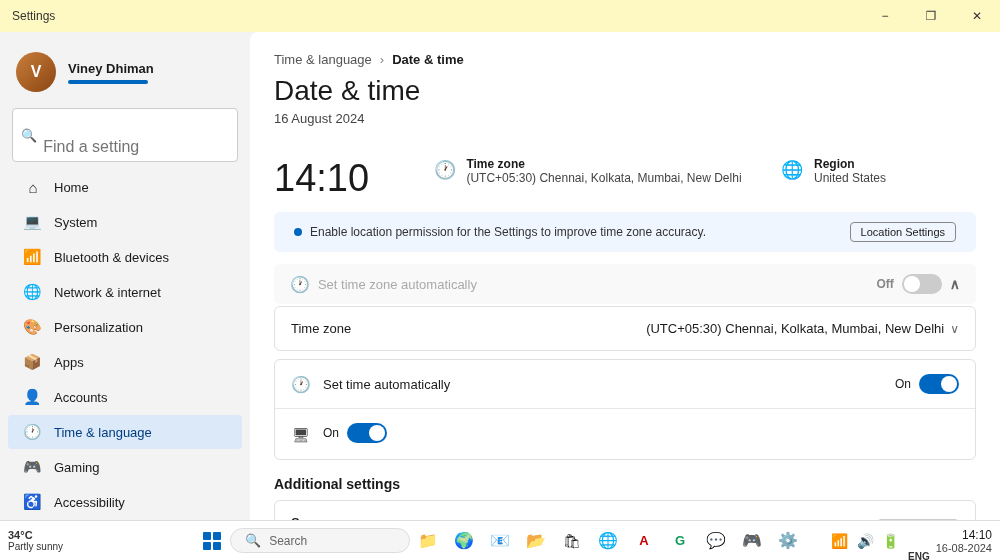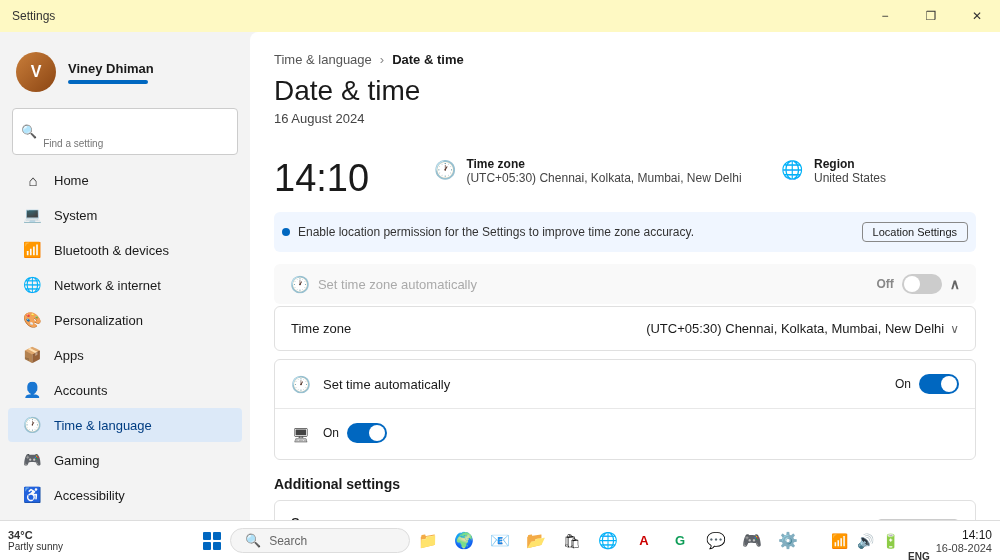--- a/index.html
+++ b/index.html
@@ -93,21 +93,21 @@
       align-items: center;
       background: #fff;
       border: 1px solid #ccc;
       border-radius: 4px;
       padding: 5px 8px;
       gap: 6px;
     }
     .search-box input {
       border: none;
       outline: none;
-      font-size: 10px;
+      font-size: 16px;
       color: #333;
       background: transparent;
       flex: 1;
       margin-top: 24px;
     }
     .search-icon-svg { color: #666; font-size: 13px; }
 
     .nav-item {
       display: flex;
       align-items: center;
@@ -176,21 +176,21 @@
       font-size: 18px;
       margin-top: 2px;
       color: #444;
     }
     .tz-label, .region-label { font-size: 12px; font-weight: 600; color: #1a1a1a; }
     .tz-value, .region-value { font-size: 12px; color: #444; }
 
     .info-banner {
       background: #f0f6ff;
       border-radius: 6px;
-      padding: 10px 8px;
+      padding: 10px 20px;
       display: flex;
       align-items: center;
       justify-content: space-between;
       margin-bottom: 12px;
       font-size: 12px;
       color: #333;
       gap: 40px;
     }
     .info-banner-left {
       display: flex;

